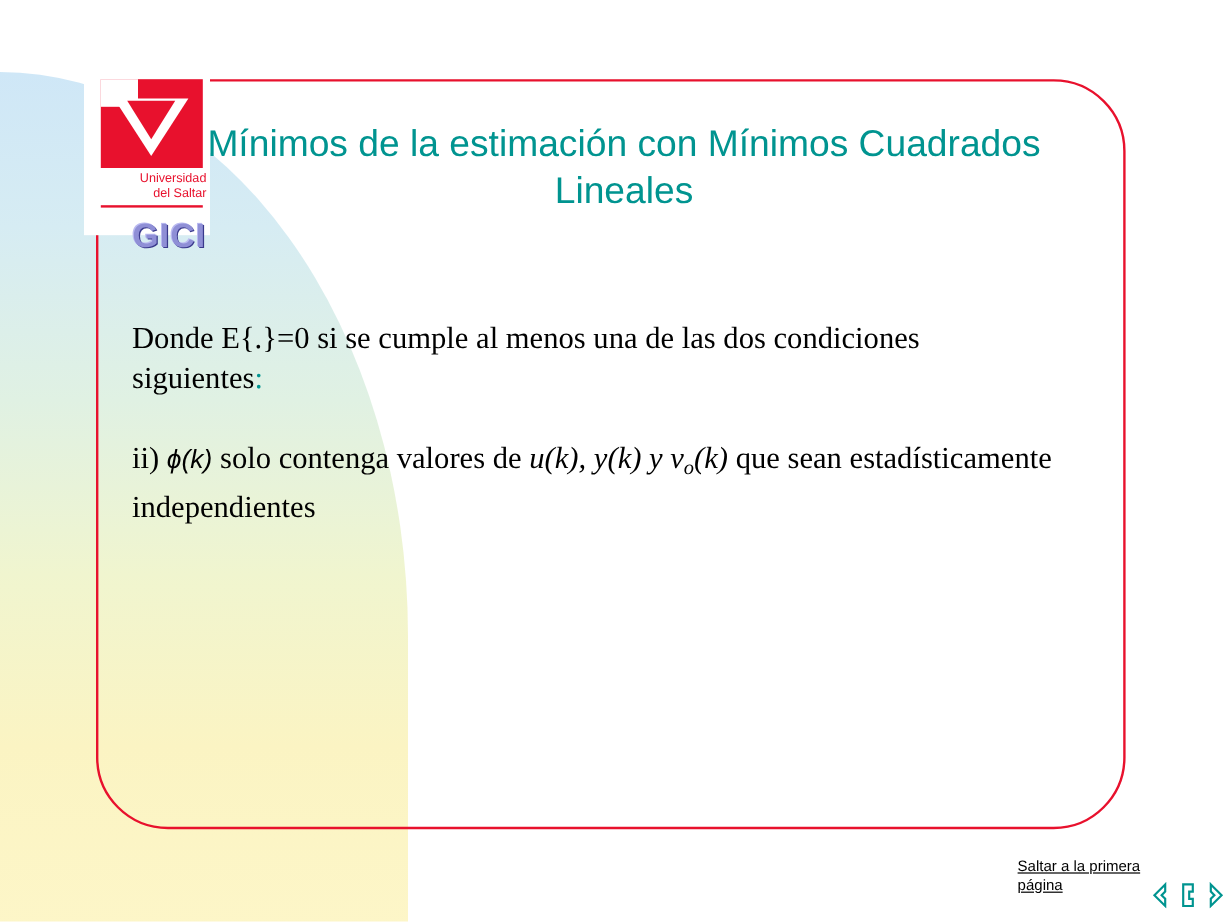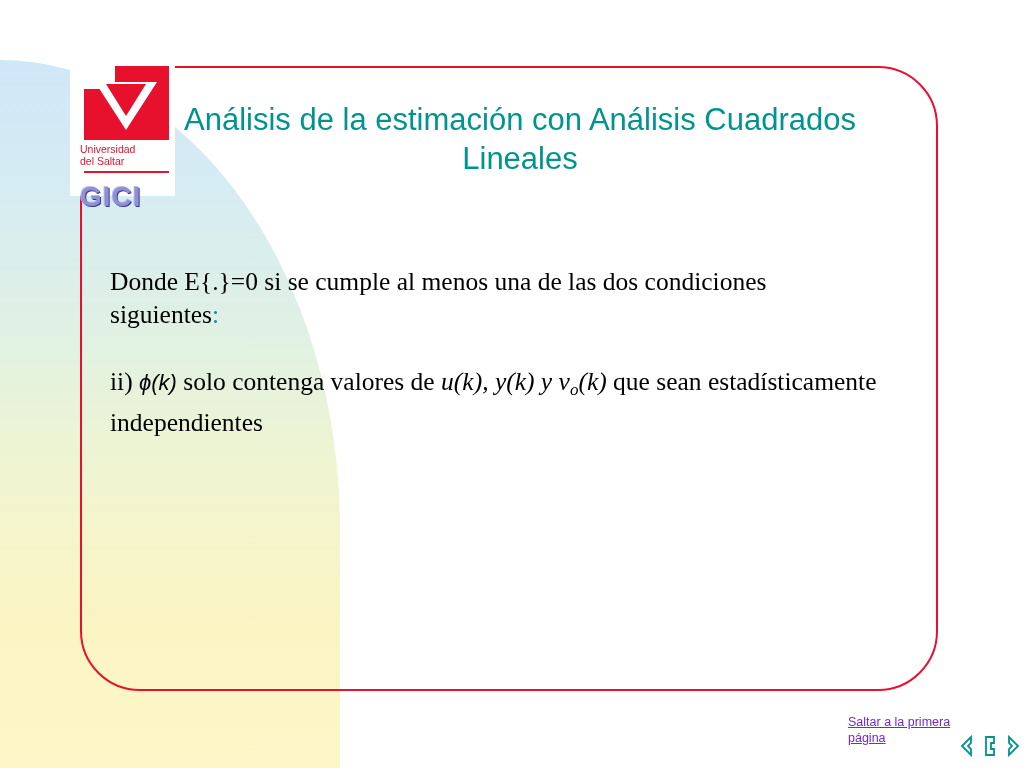--- a/index.html
+++ b/index.html
@@ -68,21 +68,21 @@
     z-index: 2;
   }
 
   
   #logo {
     position: absolute;
     left: 80px;
     top: 66px;
     width: 92px;
     z-index: 3;
-    text-align: left;
+    text-align: right;
   }
   #logo-mark {
     position: relative;
     width: 85px;
     height: 74px;
     margin: 0 auto;
     background: #e8112d;
   }
   #logo-mark .notch {
     position: absolute;
@@ -181,21 +181,21 @@
 
   
   #footer-link {
     position: absolute;
     left: 848px;
     top: 714px;
     width: 120px;
     font-family: "Liberation Sans", sans-serif;
     font-size: 12.5px;
     line-height: 16px;
-    color: #6d28d9;
+    color: #000000;
     text-decoration: underline;
     z-index: 5;
     cursor: pointer;
   }
   #nav-arrows {
     position: absolute;
     left: 960px;
     top: 735px;
     z-index: 5;
     display: flex;
@@ -222,21 +222,21 @@
       <div class="tri-inner"></div>
     </div>
     <div id="logo-text">
       <div>Universidad</div>
       <div>del Saltar</div>
     </div>
     <div id="logo-rule"></div>
     <div id="gici">GICI</div>
   </div>
 
-  <div id="title">Análisis de la estimación con Análisis Cuadrados Lineales</div>
+  <div id="title">Mínimos de la estimación con Mínimos Cuadrados Lineales</div>
 
   <div id="body">
     <p class="para">
       <span>Donde E{.}=0 si se cumple al menos una de las dos condiciones siguientes</span><span class="colon">:</span>
     </p>
     <div class="gap"></div>
     <p class="para">
       <span> ii) </span><span class="phi">ϕ(k)</span><span> solo contenga valores de </span><span class="ital">u(k), y(k) y v</span><span class="sub">o</span><span class="ital">(k)</span><span> que sean estadísticamente independientes</span>
     </p>
   </div>

